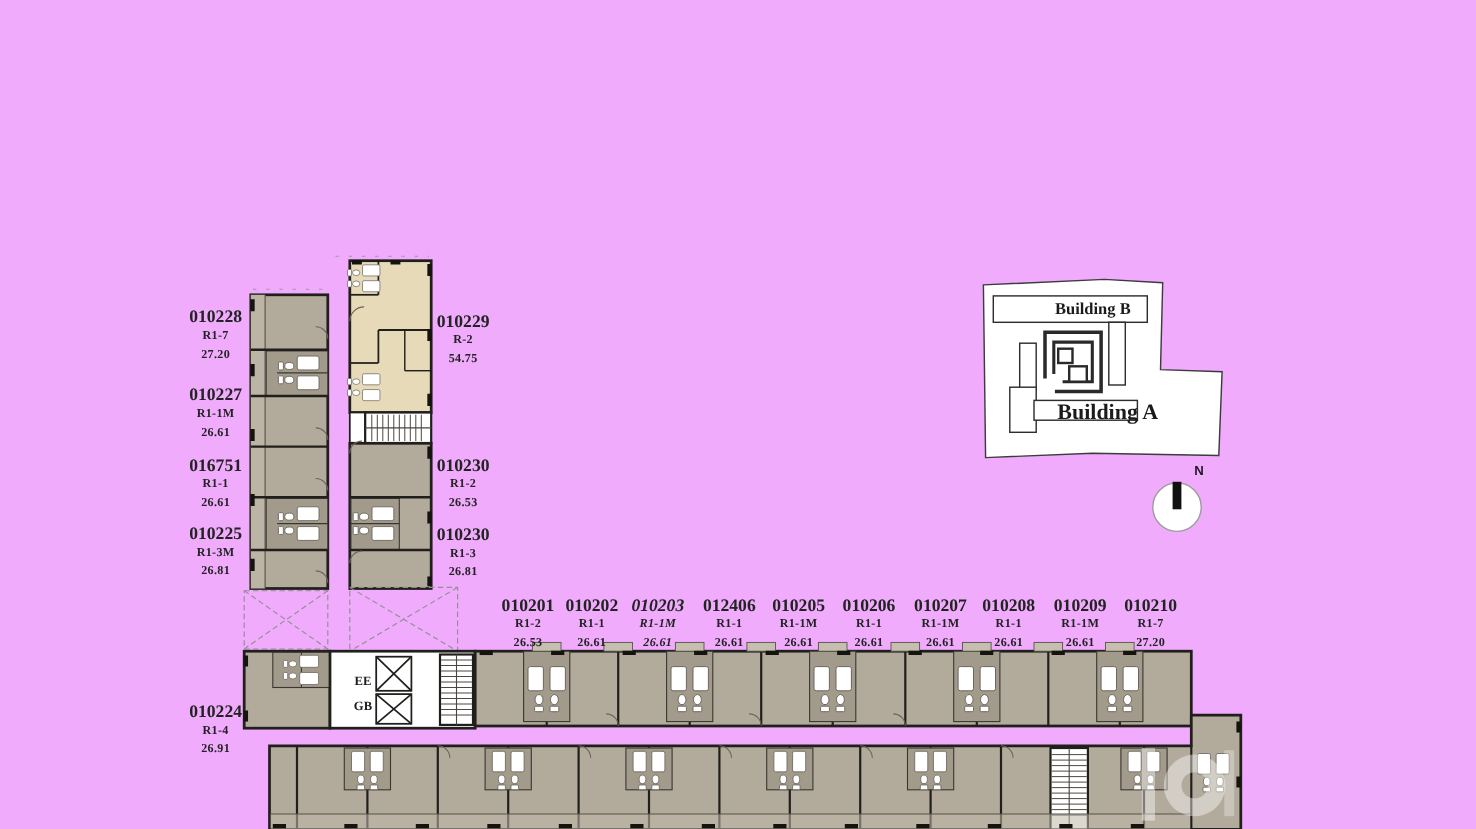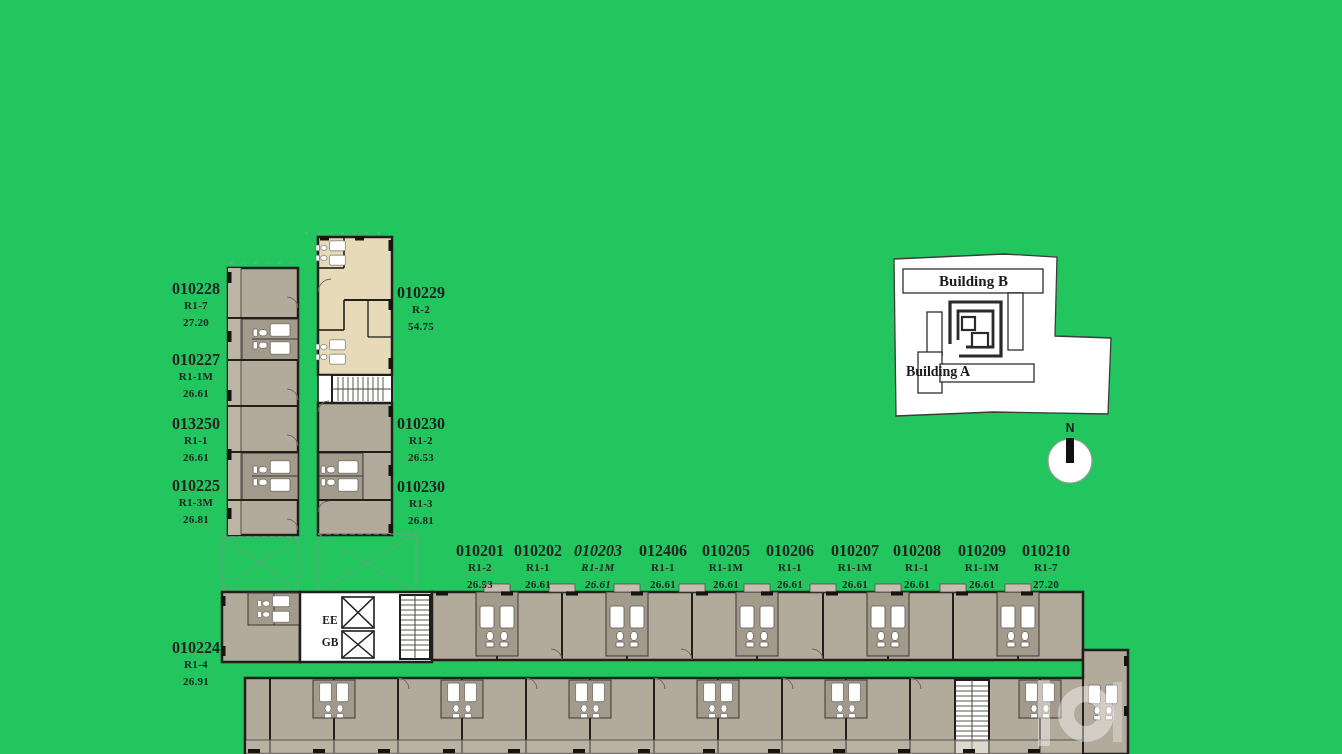--- a/index.html
+++ b/index.html
@@ -1,24 +1,24 @@
 <!DOCTYPE html>
 <html><head>
 <meta charset="utf-8">
 <style>
   html,body{margin:0;padding:0;background:#fff;}
-  .canvas{position:relative;width:1342px;height:754px;background:#22c55e;overflow:hidden;
+  .canvas{position:relative;width:1342px;height:754px;background:#f0abfc;overflow:hidden;
           font-family:"Liberation Serif","DejaVu Serif",serif;}
   svg{position:absolute;left:0;top:0;}
   .ulabel{position:absolute;width:72px;text-align:center;font-weight:bold;color:#232323;line-height:17px;}
   .ulabel .utype,.ulabel .uarea{font-size:11px;letter-spacing:.3px;}
   .core-label{position:absolute;width:26px;text-align:center;font-weight:bold;color:#1d1d1d;font-size:11.5px;}
-  .kp-label{position:absolute;text-align:center;font-weight:bold;color:#1b1b1b;}
+  .kp-label{position:absolute;text-align:center;font-weight:bold;color:#1b1b1b;padding-left:20px;}
   .kp-b{left:903px;top:273px;width:141px;font-size:15px;}
-  .kp-a{left:868px;top:364px;width:140px;font-size:14px;}
+  .kp-a{left:917px;top:364px;width:140px;font-size:20px;}
   .kp-title{left:875px;top:438px;width:200px;font-size:31px;letter-spacing:.5px;}
   .kp-n{left:1058px;top:421px;width:24px;font-size:12px;font-family:"Liberation Sans","DejaVu Sans",sans-serif;}
 </style>
 </head>
 <body>
 
 <div class="canvas">
 
 <svg width="1342" height="754" viewBox="0 0 1342 754">
   <defs>
@@ -280,21 +280,21 @@
     <div>010228</div>
     <div class="utype">R1-7</div>
     <div class="uarea">27.20</div>
   </div>
   <div class="ulabel" style="left:160px;top:351px;">
     <div>010227</div>
     <div class="utype">R1-1M</div>
     <div class="uarea">26.61</div>
   </div>
   <div class="ulabel" style="left:160px;top:415px;">
-    <div>013250</div>
+    <div>016751</div>
     <div class="utype">R1-1</div>
     <div class="uarea">26.61</div>
   </div>
   <div class="ulabel" style="left:160px;top:477px;">
     <div>010225</div>
     <div class="utype">R1-3M</div>
     <div class="uarea">26.81</div>
   </div>
   <div class="ulabel" style="left:160px;top:639px;">
     <div>010224</div>

